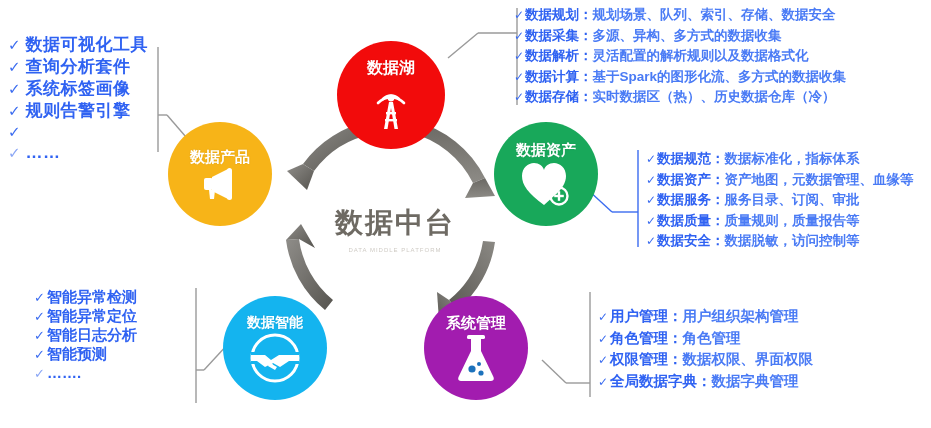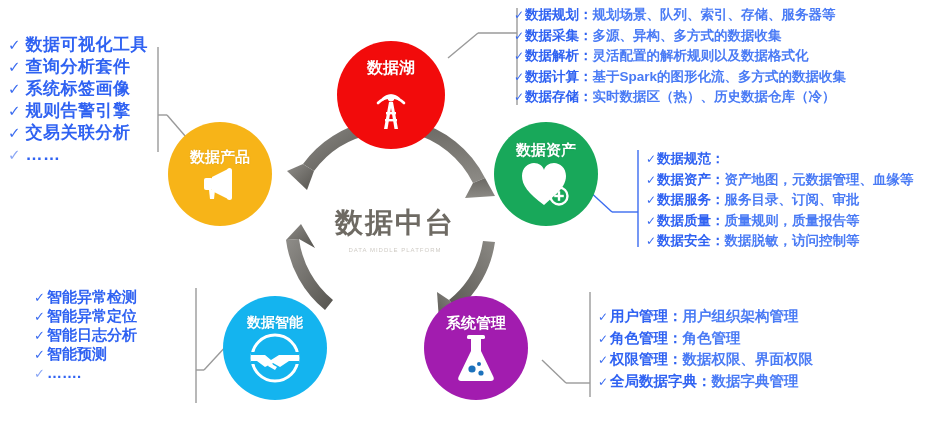--- a/index.html
+++ b/index.html
@@ -241,21 +241,20 @@
       <div class="bl-row">
         <span class="tick">✓</span>
         <span class="b-term">系统标签画像</span>
       </div>
       <div class="bl-row">
         <span class="tick">✓</span>
         <span class="b-term">规则告警引擎</span>
       </div>
       <div class="bl-row">
         <span class="tick">✓</span>
-        <span class="b-term">交易关联分析</span>
       </div>
       <div class="bl-row">
         <span class="tick pale">✓</span>
         <span class="b-term">……</span>
       </div>
     </div>
   <div class="bullet-list" id="list-left-bottom">
       <div class="bl-row">
         <span class="tick">✓</span>
         <span class="b-term">智能异常检测</span>
@@ -275,21 +274,21 @@
       <div class="bl-row">
         <span class="tick pale">✓</span>
         <span class="b-term">…….</span>
       </div>
     </div>
   <div class="bullet-list" id="list-right-top">
       <div class="bl-row">
         <span class="tick">✓</span>
         <span class="b-term">数据规划</span>
         <span class="b-colon">：</span>
-        <span class="b-desc">规划场景、队列、索引、存储、服务器等</span>
+        <span class="b-desc">规划场景、队列、索引、存储、数据安全</span>
       </div>
       <div class="bl-row">
         <span class="tick">✓</span>
         <span class="b-term">数据采集</span>
         <span class="b-colon">：</span>
         <span class="b-desc">多源、异构、多方式的数据收集</span>
       </div>
       <div class="bl-row">
         <span class="tick">✓</span>
         <span class="b-term">数据解析</span>
@@ -307,20 +306,21 @@
         <span class="b-term">数据存储</span>
         <span class="b-colon">：</span>
         <span class="b-desc">实时数据区（热）、历史数据仓库（冷）</span>
       </div>
     </div>
   <div class="bullet-list" id="list-right-mid">
       <div class="bl-row">
         <span class="tick">✓</span>
         <span class="b-term">数据规范</span>
         <span class="b-colon">：</span>
+        <span class="b-desc">数据标准化，指标体系</span>
       </div>
       <div class="bl-row">
         <span class="tick">✓</span>
         <span class="b-term">数据资产</span>
         <span class="b-colon">：</span>
         <span class="b-desc">资产地图，元数据管理、血缘等</span>
       </div>
       <div class="bl-row">
         <span class="tick">✓</span>
         <span class="b-term">数据服务</span>

